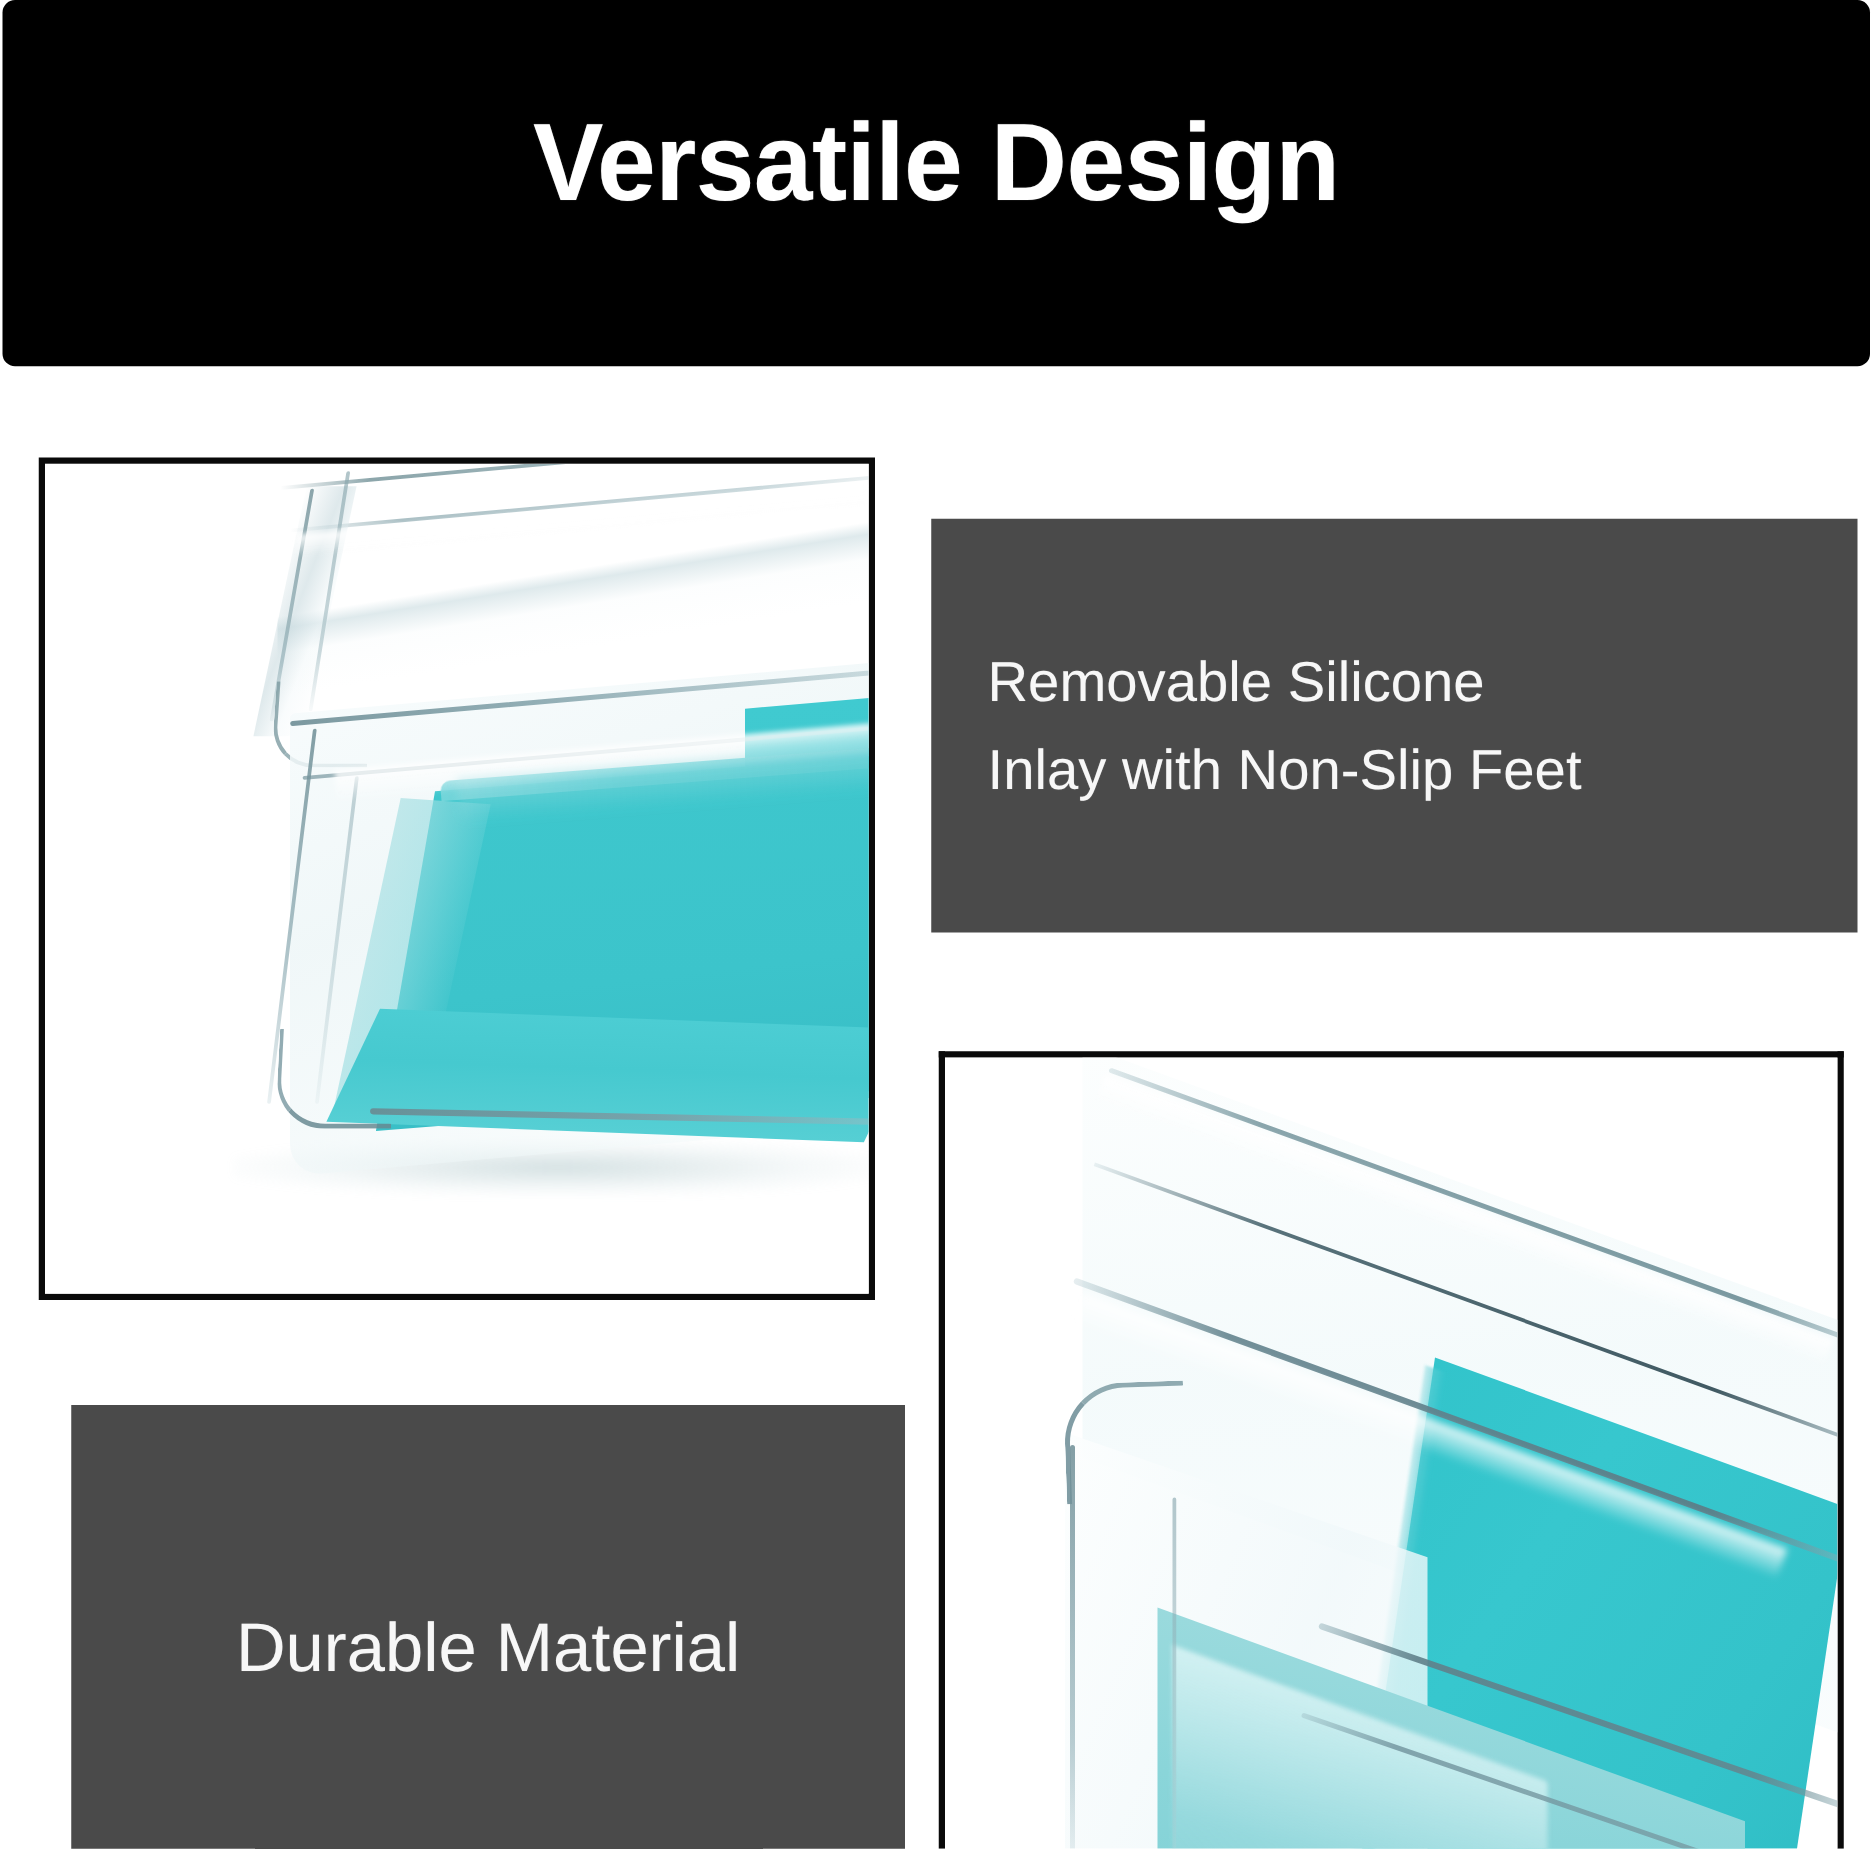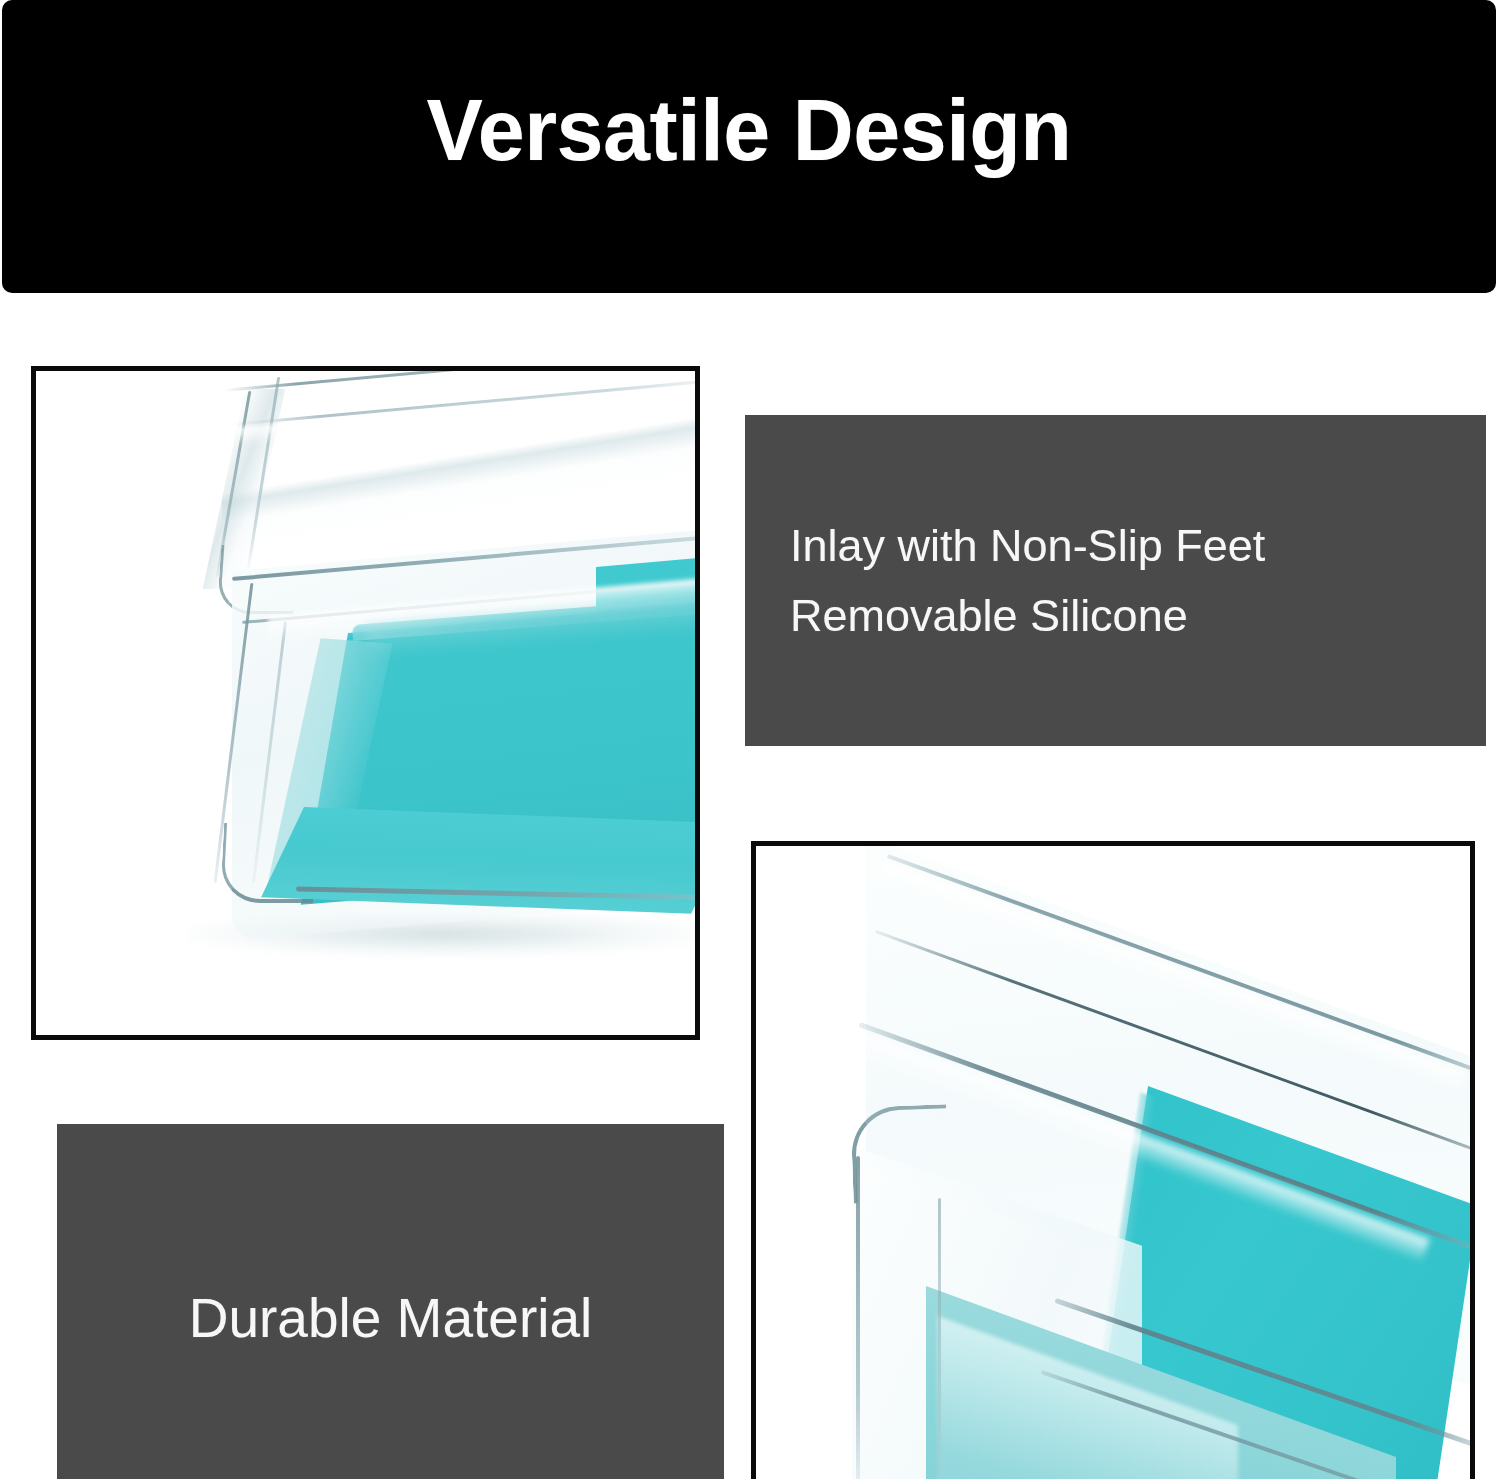--- a/index.html
+++ b/index.html
@@ -565,22 +565,22 @@
     <div class="p1-bin-left-wall2"></div>
     <div class="p1-bin-bottom-corner"></div>
     <div class="p1-bin-bottom-edge"></div>
 
     <div class="p1-gloss-a"></div>
     <div class="p1-gloss-b"></div>
   </div>
 </div>
 
 <div class="caption-box" id="caption-silicone">
+  <div class="caption-line">Removable Silicone</div>
   <div class="caption-line">Inlay with Non-Slip Feet</div>
-  <div class="caption-line">Removable Silicone</div>
 </div>
 
 <div class="caption-box" id="caption-durable">
   <div class="caption-line">Durable Material</div>
 </div>
 
 <div class="photo-panel" id="panel-bottom-right">
   <div class="photo-inner">
     <div class="p2-lid-top"></div>
     <div class="p2-inlay-band"></div>

